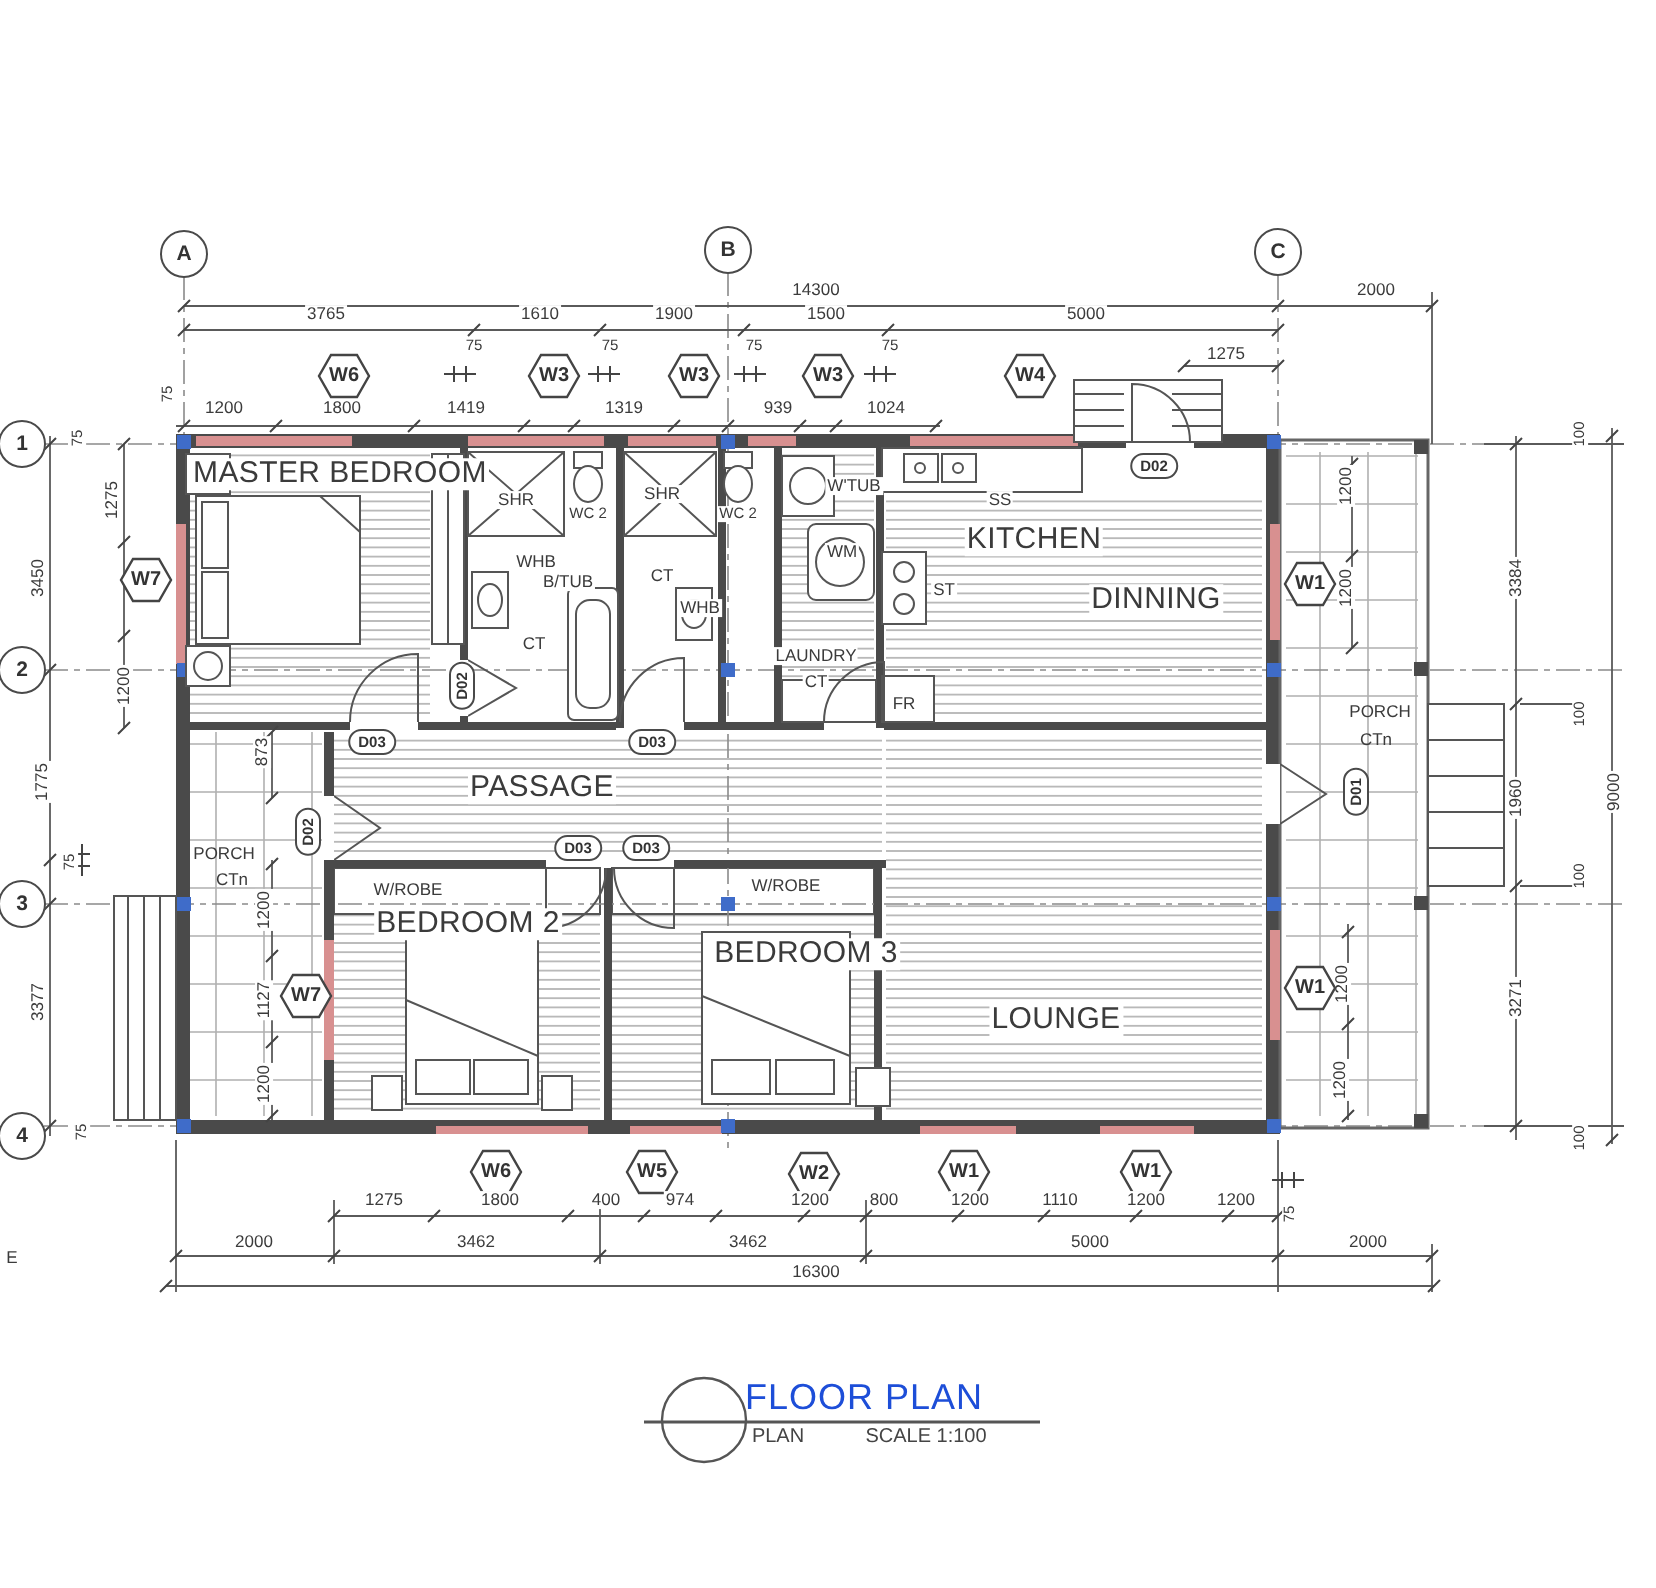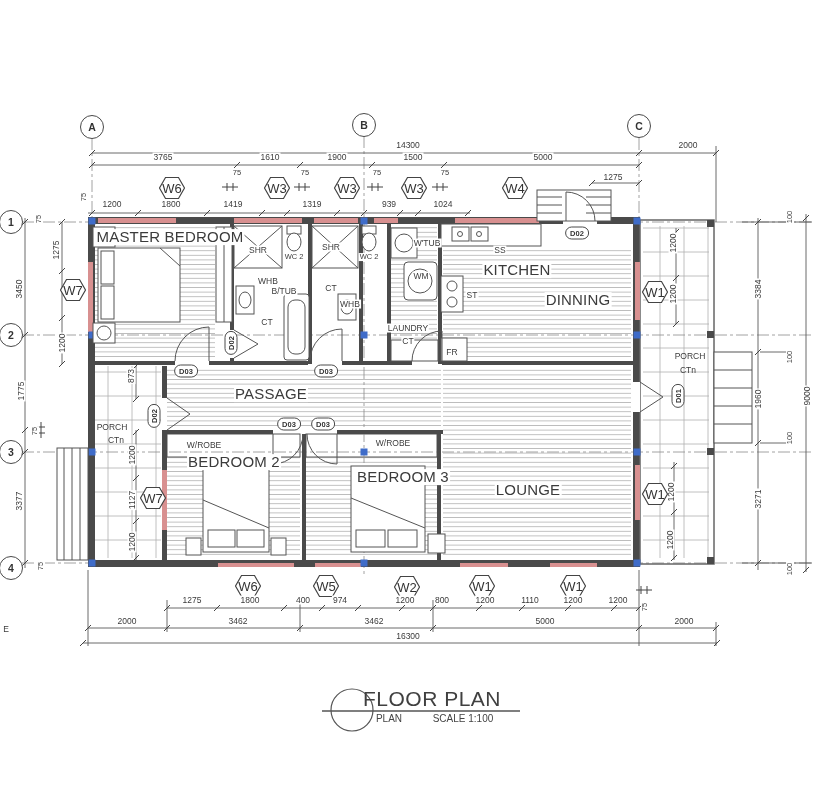--- a/index.html
+++ b/index.html
@@ -7,29 +7,29 @@
           font-family:"Liberation Sans",sans-serif;color:#3b3b3b;}
   svg.plan{position:absolute;left:0;top:0;z-index:1;}
   .t{position:absolute;transform:translate(-50%,-50%);font-size:8.5px;line-height:1.05;
      white-space:nowrap;color:#3b3b3b;background:#fff;padding:0 1px;z-index:3;}
   .r{transform:translate(-50%,-50%) rotate(-90deg);}
   .room{font-size:15px;letter-spacing:.2px;}
   .sm{font-size:7.5px;}
   .nobg{background:transparent;}
   .hex{position:absolute;width:27px;height:23px;transform:translate(-50%,-50%);z-index:3;}
   .hex b{position:absolute;inset:0;display:flex;align-items:center;justify-content:center;
-         font-size:13px;font-weight:400;color:#333;}
+         font-size:10px;font-weight:700;color:#333;}
   .dtag{position:absolute;transform:translate(-50%,-50%);font-size:7.5px;font-weight:700;
         border:1.2px solid #4a4a4a;border-radius:7px;background:#fff;padding:1px 4px;
         color:#333;z-index:3;white-space:nowrap;}
   .dtag.v{transform:translate(-50%,-50%) rotate(-90deg);}
   .bub{position:absolute;width:22px;height:22px;border:1.5px solid #4a4a4a;border-radius:50%;
        background:#fff;transform:translate(-50%,-50%);display:flex;align-items:center;
        justify-content:center;font-size:10.5px;font-weight:700;color:#333;z-index:3;}
-  .title-main{font-size:21px;letter-spacing:.5px;color:#404040;}
+  .title-main{font-size:18px;letter-spacing:.5px;color:#1d4ed8;}
   .title-sub{font-size:10px;color:#444;}
 </style>
 </head>
 <body>
 
 <div id="canvas">
 
 <svg class="plan" width="828" height="794">
   <defs>
     <pattern id="hz" width="8" height="4.6" patternUnits="userSpaceOnUse">
@@ -402,21 +402,21 @@
 <span class="t" style="left:545px;top:621px">5000</span>
 <span class="t" style="left:684px;top:621px">2000</span>
 <span class="t" style="left:408px;top:636px">16300</span>
 
 <span class="t room" style="left:170px;top:237px">MASTER BEDROOM</span>
 <span class="t room" style="left:517px;top:270px">KITCHEN</span>
 <span class="t room" style="left:578px;top:300px">DINNING</span>
 <span class="t room" style="left:271px;top:394px">PASSAGE</span>
 <span class="t room" style="left:234px;top:462px">BEDROOM 2</span>
 <span class="t room" style="left:403px;top:477px">BEDROOM 3</span>
-<span class="t room" style="left:528px;top:490px">LOUNGE</span>
+<span class="t room" style="left:528px;top:510px">LOUNGE</span>
 <span class="t" style="left:204px;top:445px">W/ROBE</span>
 <span class="t" style="left:393px;top:443px">W/ROBE</span>
 <span class="t nobg" style="left:112px;top:427px">PORCH</span>
 <span class="t nobg" style="left:116px;top:440px">CTn</span>
 <span class="t nobg" style="left:690px;top:356px">PORCH</span>
 <span class="t nobg" style="left:688px;top:370px">CTn</span>
 <span class="t" style="left:408px;top:328px">LAUNDRY</span>
 <span class="t" style="left:408px;top:341px">CT</span>
 
 <span class="t" style="left:258px;top:250px">SHR</span>

